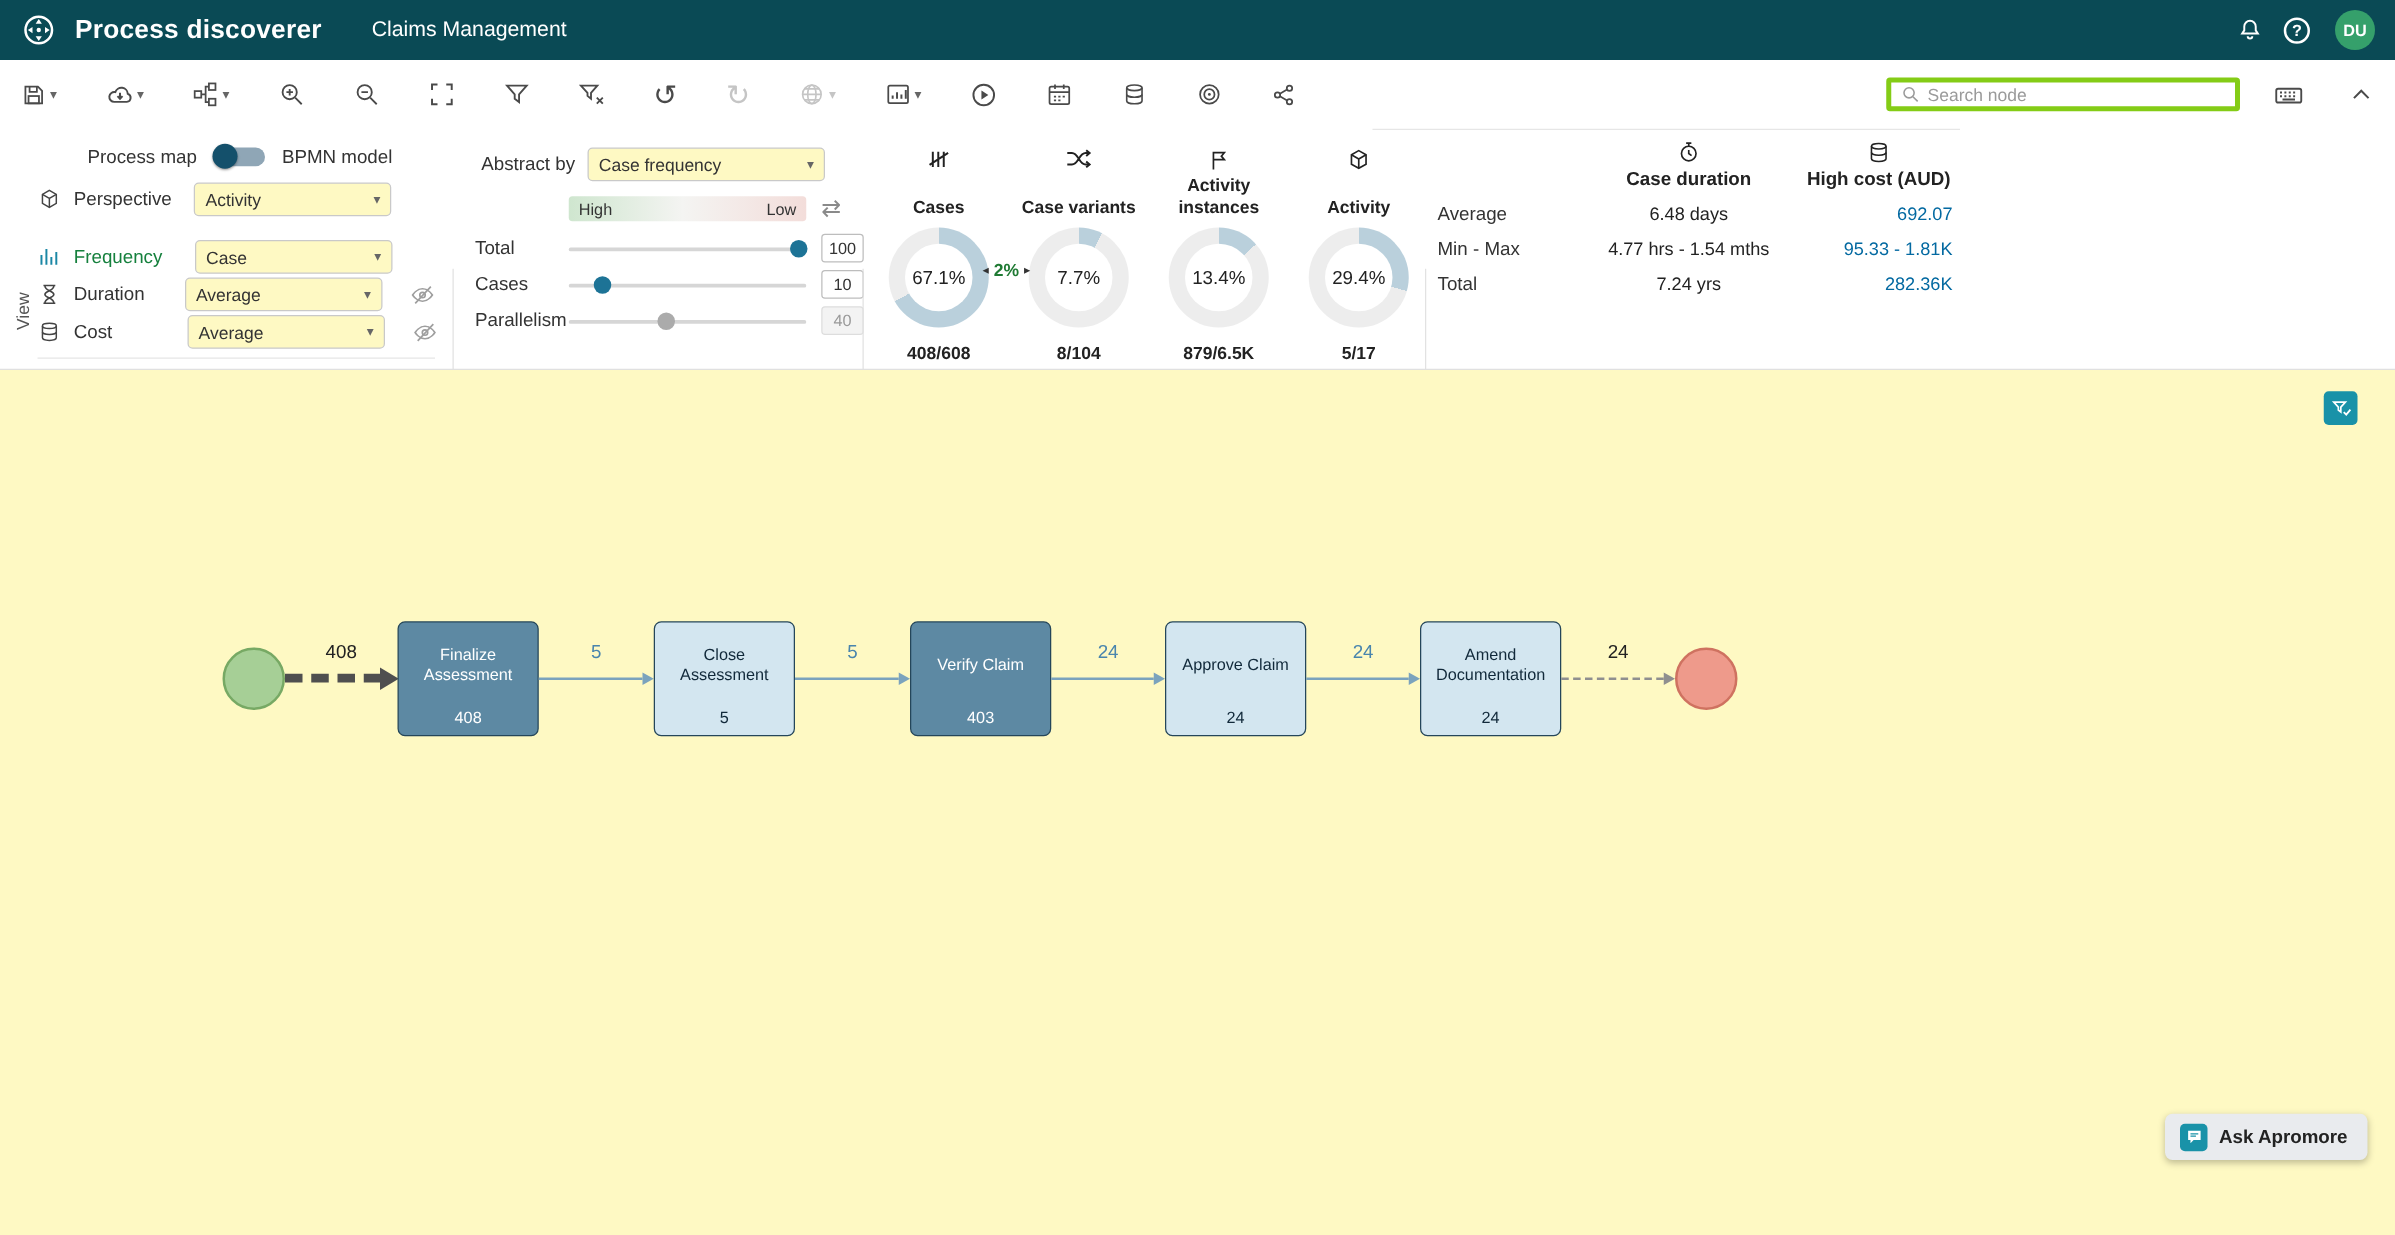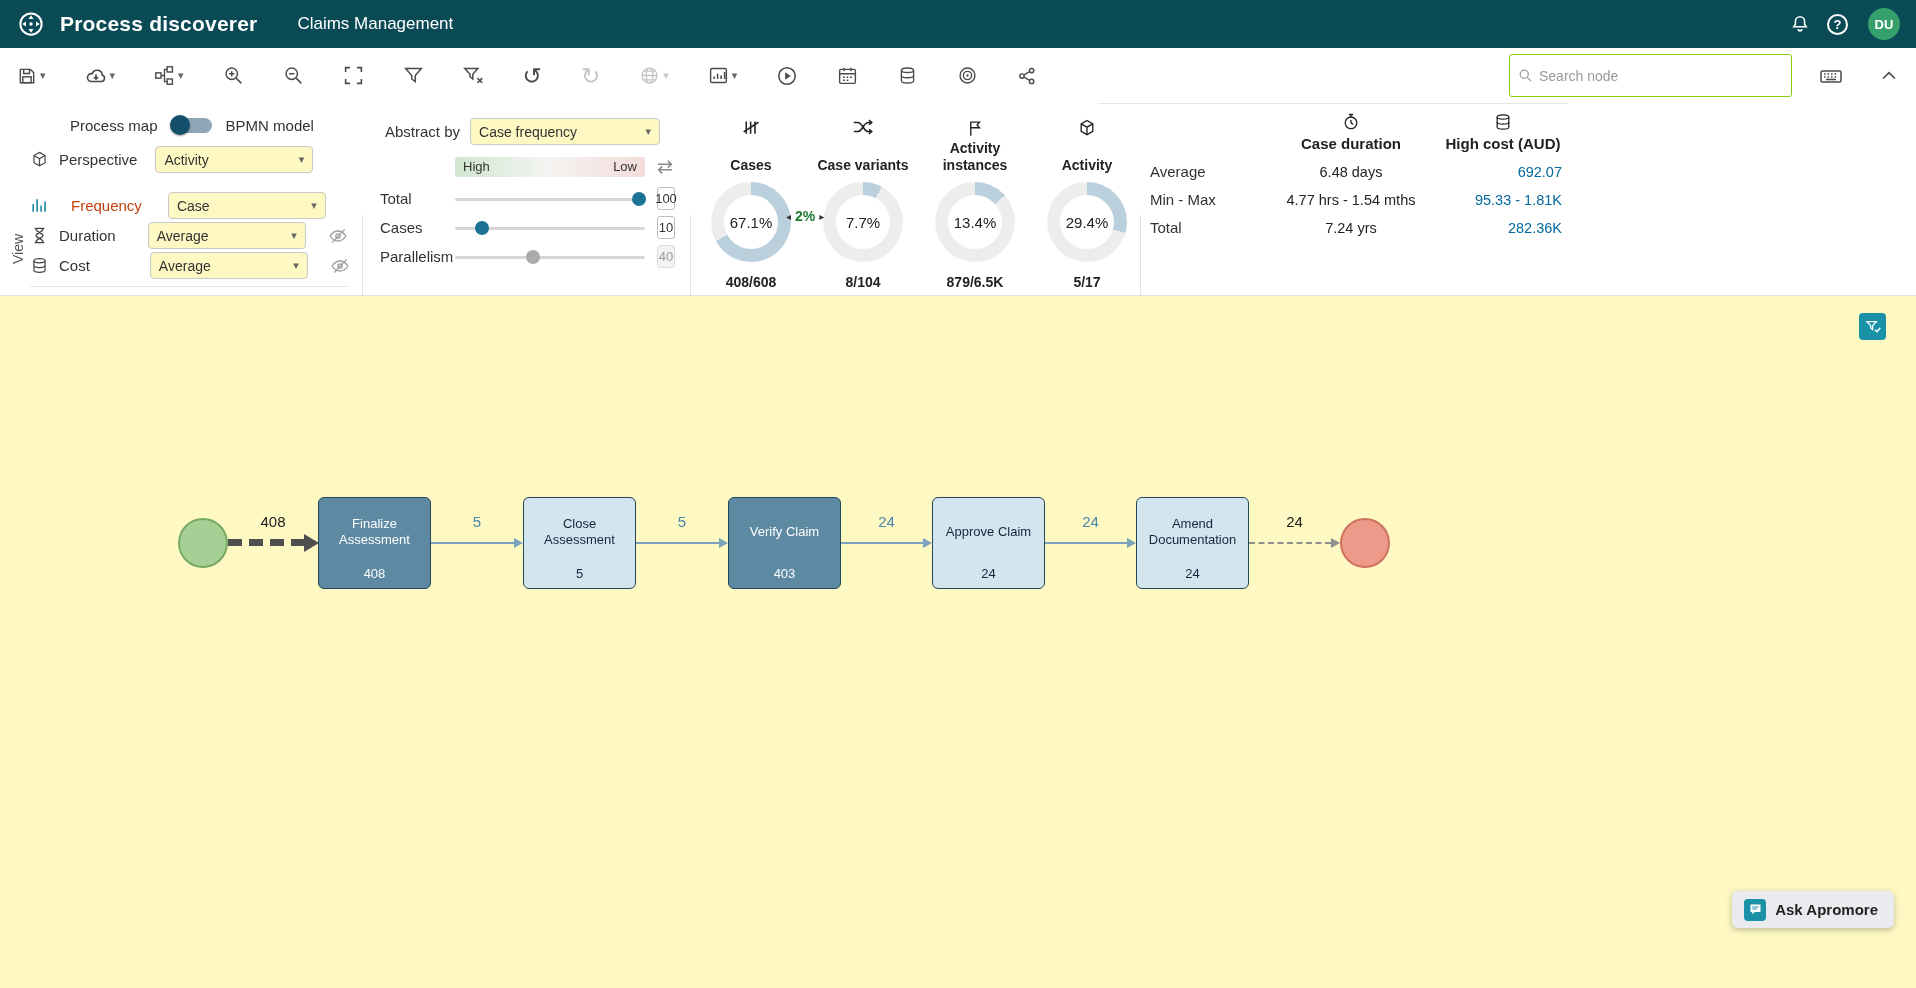--- a/index.html
+++ b/index.html
@@ -24,57 +24,57 @@
   .toolbar { position:absolute; top:48px; left:0; right:0; height:55px; background:#fff;
              display:flex; align-items:center; padding:0 12px; }
   .tbtn { display:flex; align-items:center; gap:3px; padding:4px 5px; cursor:pointer; margin-right:29px; }
   .tbtn svg { stroke:#4a4a4a; }
   .tbtn.disabled { cursor:default; }
   .tbtn.disabled svg { stroke:#c5c5c5; }
   .tbtn.disabled .glyph, .tbtn.disabled .caret { color:#c5c5c5; }
   .glyph { font-size:23px; line-height:20px; color:#4a4a4a; }
   .caret { font-size:11px; color:#666; }
   .toolbar-right { margin-left:auto; display:flex; align-items:center; gap:22px; }
-  .search-box { width:283px; height:43px; border:1px solid #84cc16; border-radius:3px;
+  .search-box { width:283px; height:27px; border:4px solid #84cc16; border-radius:3px;
                 display:flex; align-items:center; padding:0 8px; gap:6px; }
   .search-box input { border:none; outline:none; flex:1; font-size:14px; color:#333;
                       font-family:"Liberation Sans", sans-serif; }
   .search-box input::placeholder { color:#9a9a9a; }
 
   
   .panel { position:absolute; top:103px; left:0; right:0; height:192px; background:#fff; }
   .panel-bottom { position:absolute; top:295px; left:0; right:0; height:1px; background:#e0e0e0; }
   .toolbar-underline { position:absolute; top:103px; left:1098px; width:470px; height:1px; background:#e6e6e6; }
   .vdiv { position:absolute; top:112px; height:176px; width:1px; background:#e2e2e2; }
   .hdiv-left { position:absolute; top:183px; left:30px; width:318px; height:1px; background:#e6e6e6; }
   .vlabel { position:absolute; color:#555; font-size:14px; width:70px; text-align:center;
             transform:rotate(-90deg); transform-origin:center; }
 
   .row { position:absolute; display:flex; align-items:center; }
   .lbl { font-size:15px; color:#333; }
-  .lbl.teal { color:#c2410c;margin-left:12px; }
+  .lbl.teal { color:#15803d; }
   .dropdown { height:27px; border:1px solid #c9c9c9; border-radius:4px; background:#fef9c3;
               display:flex; align-items:center; justify-content:space-between; padding:0 8px;
               font-size:14px; color:#333; cursor:pointer; }
   .toggle { width:40px; height:15px; border-radius:8px; background:#8fa6b6; position:relative; cursor:pointer; }
   .toggle .knob { position:absolute; left:-2px; top:-3px; width:20px; height:20px; border-radius:50%;
                   background:#14506b; box-shadow:0 1px 2px rgba(0,0,0,.4); }
   .eye-off { margin-left:12px; cursor:pointer; display:flex; }
 
   .grad-bar { width:190px; height:20px; border-radius:3px;
               background:linear-gradient(90deg,#cfe6cf 0%,#f4f4f2 48%,#f3ddda 100%);
               display:flex; align-items:center; justify-content:space-between; padding:0 8px;
               font-size:13px; color:#333; }
   .swap { font-size:19px; color:#8a8a8a; cursor:pointer; margin-left:12px; }
   .slider { position:relative; width:190px; height:14px; cursor:pointer; }
   .slider .track { position:absolute; top:6px; left:0; right:0; height:3px; background:#d6d6d6; border-radius:2px; }
   .slider .handle { position:absolute; top:0; width:14px; height:14px; border-radius:50%;
                     background:#1d7396; left:calc(var(--pos)*1% - 7px); cursor:grab; }
   .slider.off .handle { background:#ababab; }
-  .valbox { width:18px; height:23px; border:1px solid #bdbdbd; border-radius:3px; font-size:13px;
+  .valbox { width:34px; height:23px; border:1px solid #bdbdbd; border-radius:3px; font-size:13px;
             display:flex; align-items:center; justify-content:center; margin-left:12px; color:#333; background:#fff; }
   .valbox.off { background:#f3f3f3; color:#9a9a9a; border-color:#ddd; }
 
   
   .donut-strip { position:absolute; left:699px; top:114px; display:flex; gap:8px; }
   .donut-col { width:104px; display:flex; flex-direction:column; align-items:center; }
   .donut-col .dicon { height:24px; display:flex; align-items:flex-end; }
   .donut-col .dlabel { height:36px; display:flex; align-items:flex-end; justify-content:center;
                        font-size:14px; font-weight:bold; color:#222; text-align:center; line-height:17px; }
   .donut { margin-top:8px; width:80px; height:80px; border-radius:50%;

